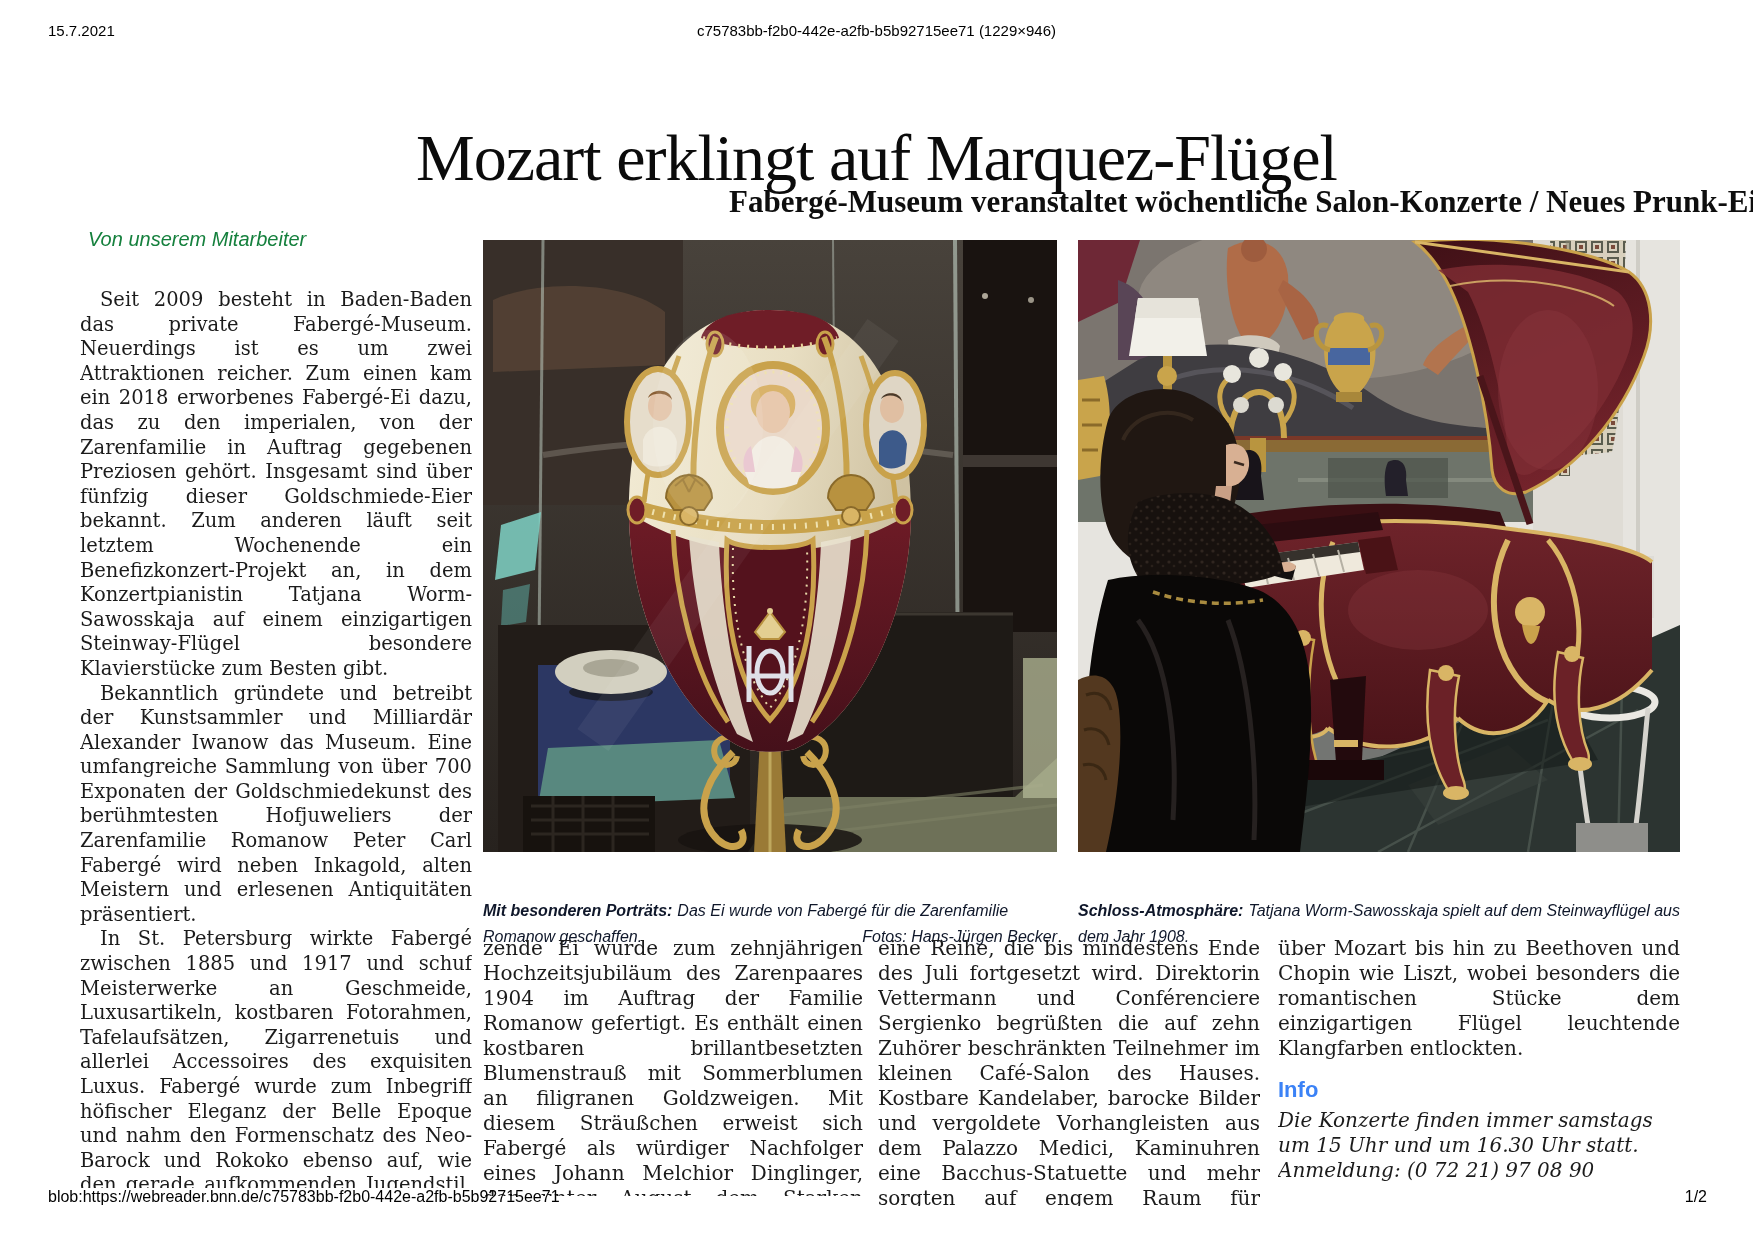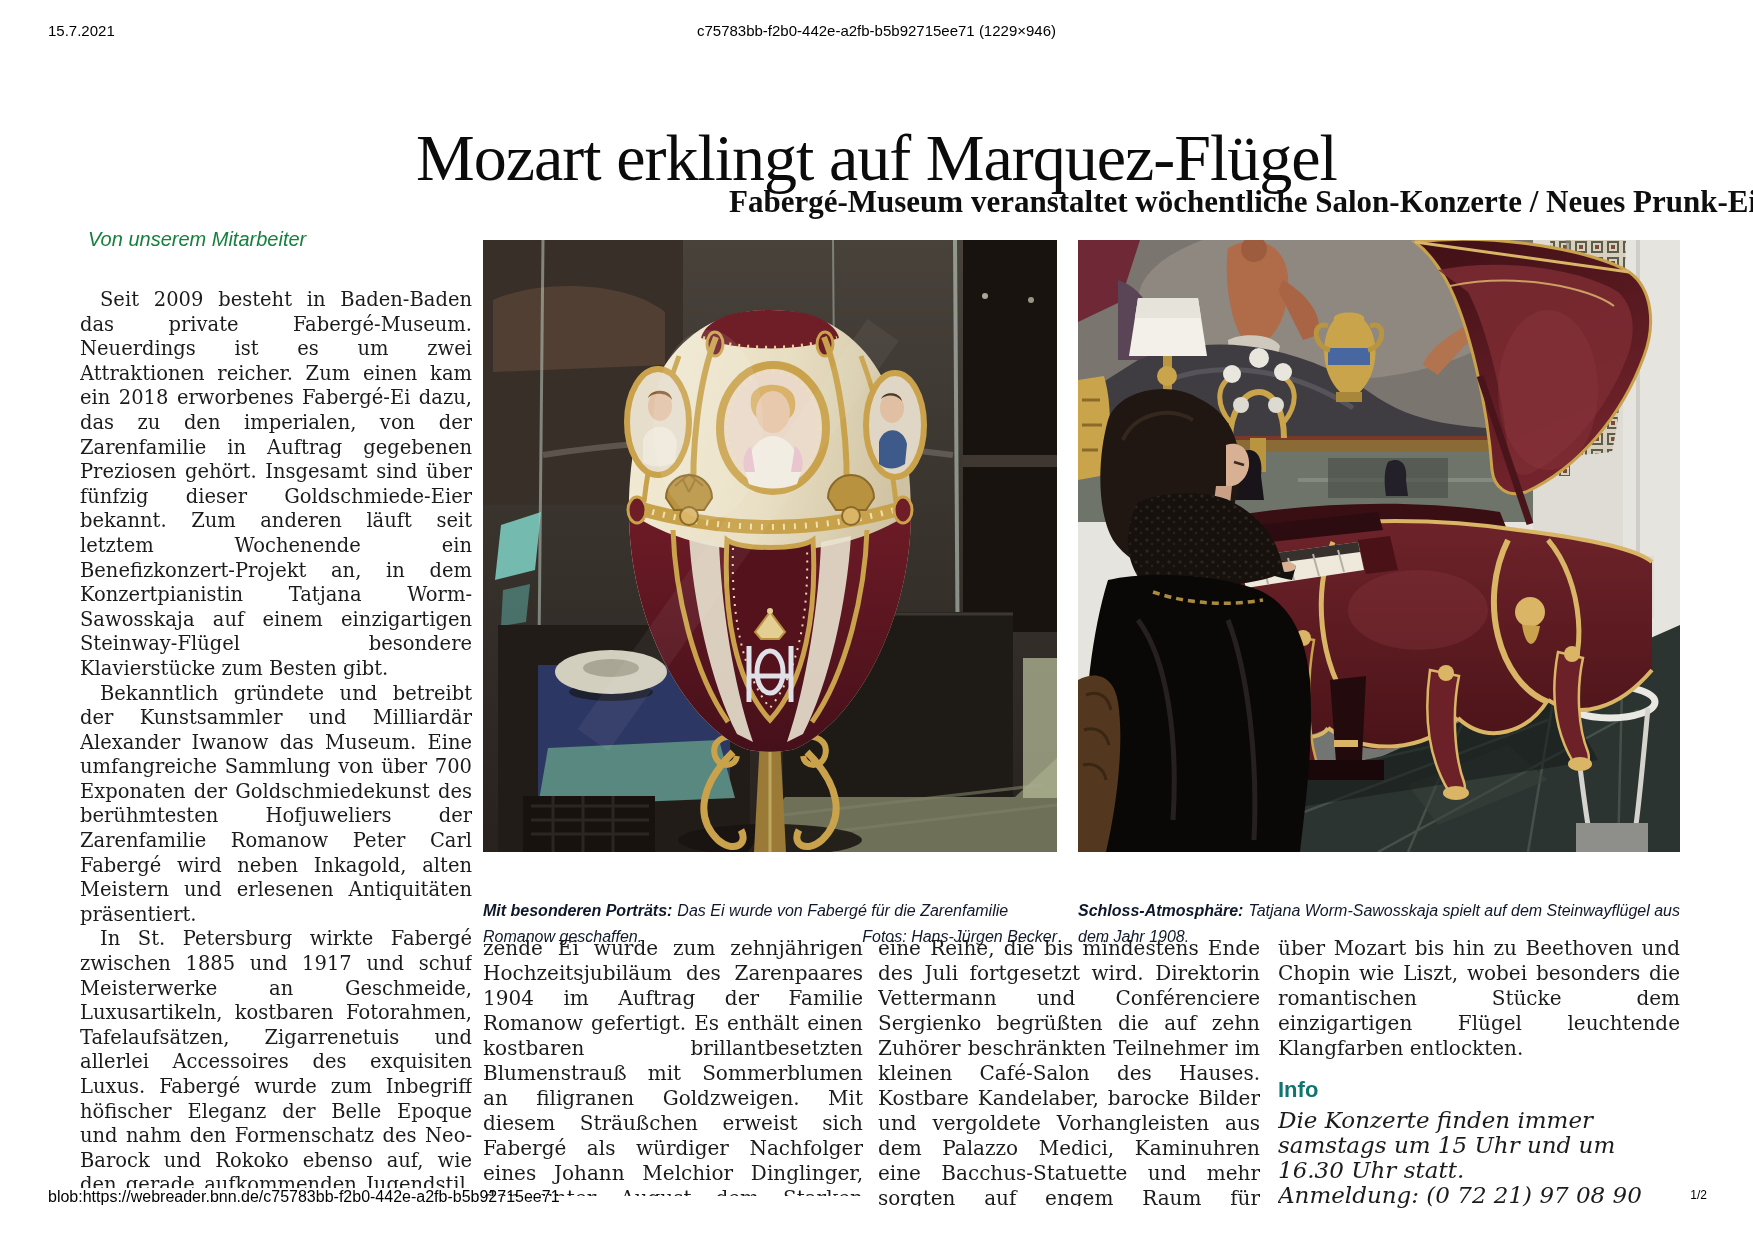--- a/index.html
+++ b/index.html
@@ -17,34 +17,34 @@
           font-family:"Liberation Sans",sans-serif;font-style:italic;
           font-size:20px;line-height:27px;color:#15803d;}
   .col{position:absolute;text-align:justify;font-size:20px;line-height:25px;overflow:hidden;}
   .col p{margin:0;}
   .col.first-col{left:80px;top:288px;width:392px;height:900px;font-size:19.5px;line-height:24.6px;}
   .col.first-col p{text-indent:20px;}
   .col-2{left:483px;top:936px;width:380px;height:260px;}
   .col-3{left:878px;top:936px;width:382px;height:270px;}
   .col-4{left:1278px;top:936px;width:402px;height:285px;}
   .info-heading{font-family:"Liberation Sans",sans-serif;font-weight:bold;font-style:normal;
-                font-size:22px;color:#0f766e;margin:16px 0 6px 0;text-align:left;}
-  .info-lines{font-style:italic;font-size:23px;line-height:25px;text-align:left;}
+                font-size:22px;color:#3b82f6;margin:16px 0 6px 0;text-align:left;}
+  .info-lines{font-style:italic;font-size:20px;line-height:25px;text-align:left;}
   .photo{position:absolute;overflow:hidden;background:#2a2522;}
   .photo svg{display:block;width:100%;height:100%;}
   .photo-left{left:483px;top:240px;width:574px;height:612px;}
   .photo-right{left:1078px;top:240px;width:602px;height:612px;}
   .caption{position:absolute;font-family:"Liberation Sans",sans-serif;font-style:italic;
            font-size:16px;line-height:26px;color:#0f172a;margin-top:36px;}
   .caption b{font-style:italic;margin-right:5px;}
   .caption-left{left:483px;top:862px;width:574px;}
   .caption-right{left:1078px;top:862px;width:602px;}
   .caption .credit{position:absolute;top:26px;right:0;}
   .footer-url{position:absolute;left:48px;top:1188px;font-size:16px;}
-  .page-num{position:absolute;right:46px;top:1188px;font-size:12px;}
+  .page-num{position:absolute;right:46px;top:1188px;font-size:16px;}
 </style>
 </head>
 <body>
 
 <div class="page">
 
   <div class="chrome hdr-date">15.7.2021</div>
   <div class="chrome hdr-title">c75783bb-f2b0-442e-a2fb-b5b92715ee71 (1229×946)</div>
 
   <h1 class="headline">Mozart erklingt auf Marquez-Flügel</h1>

